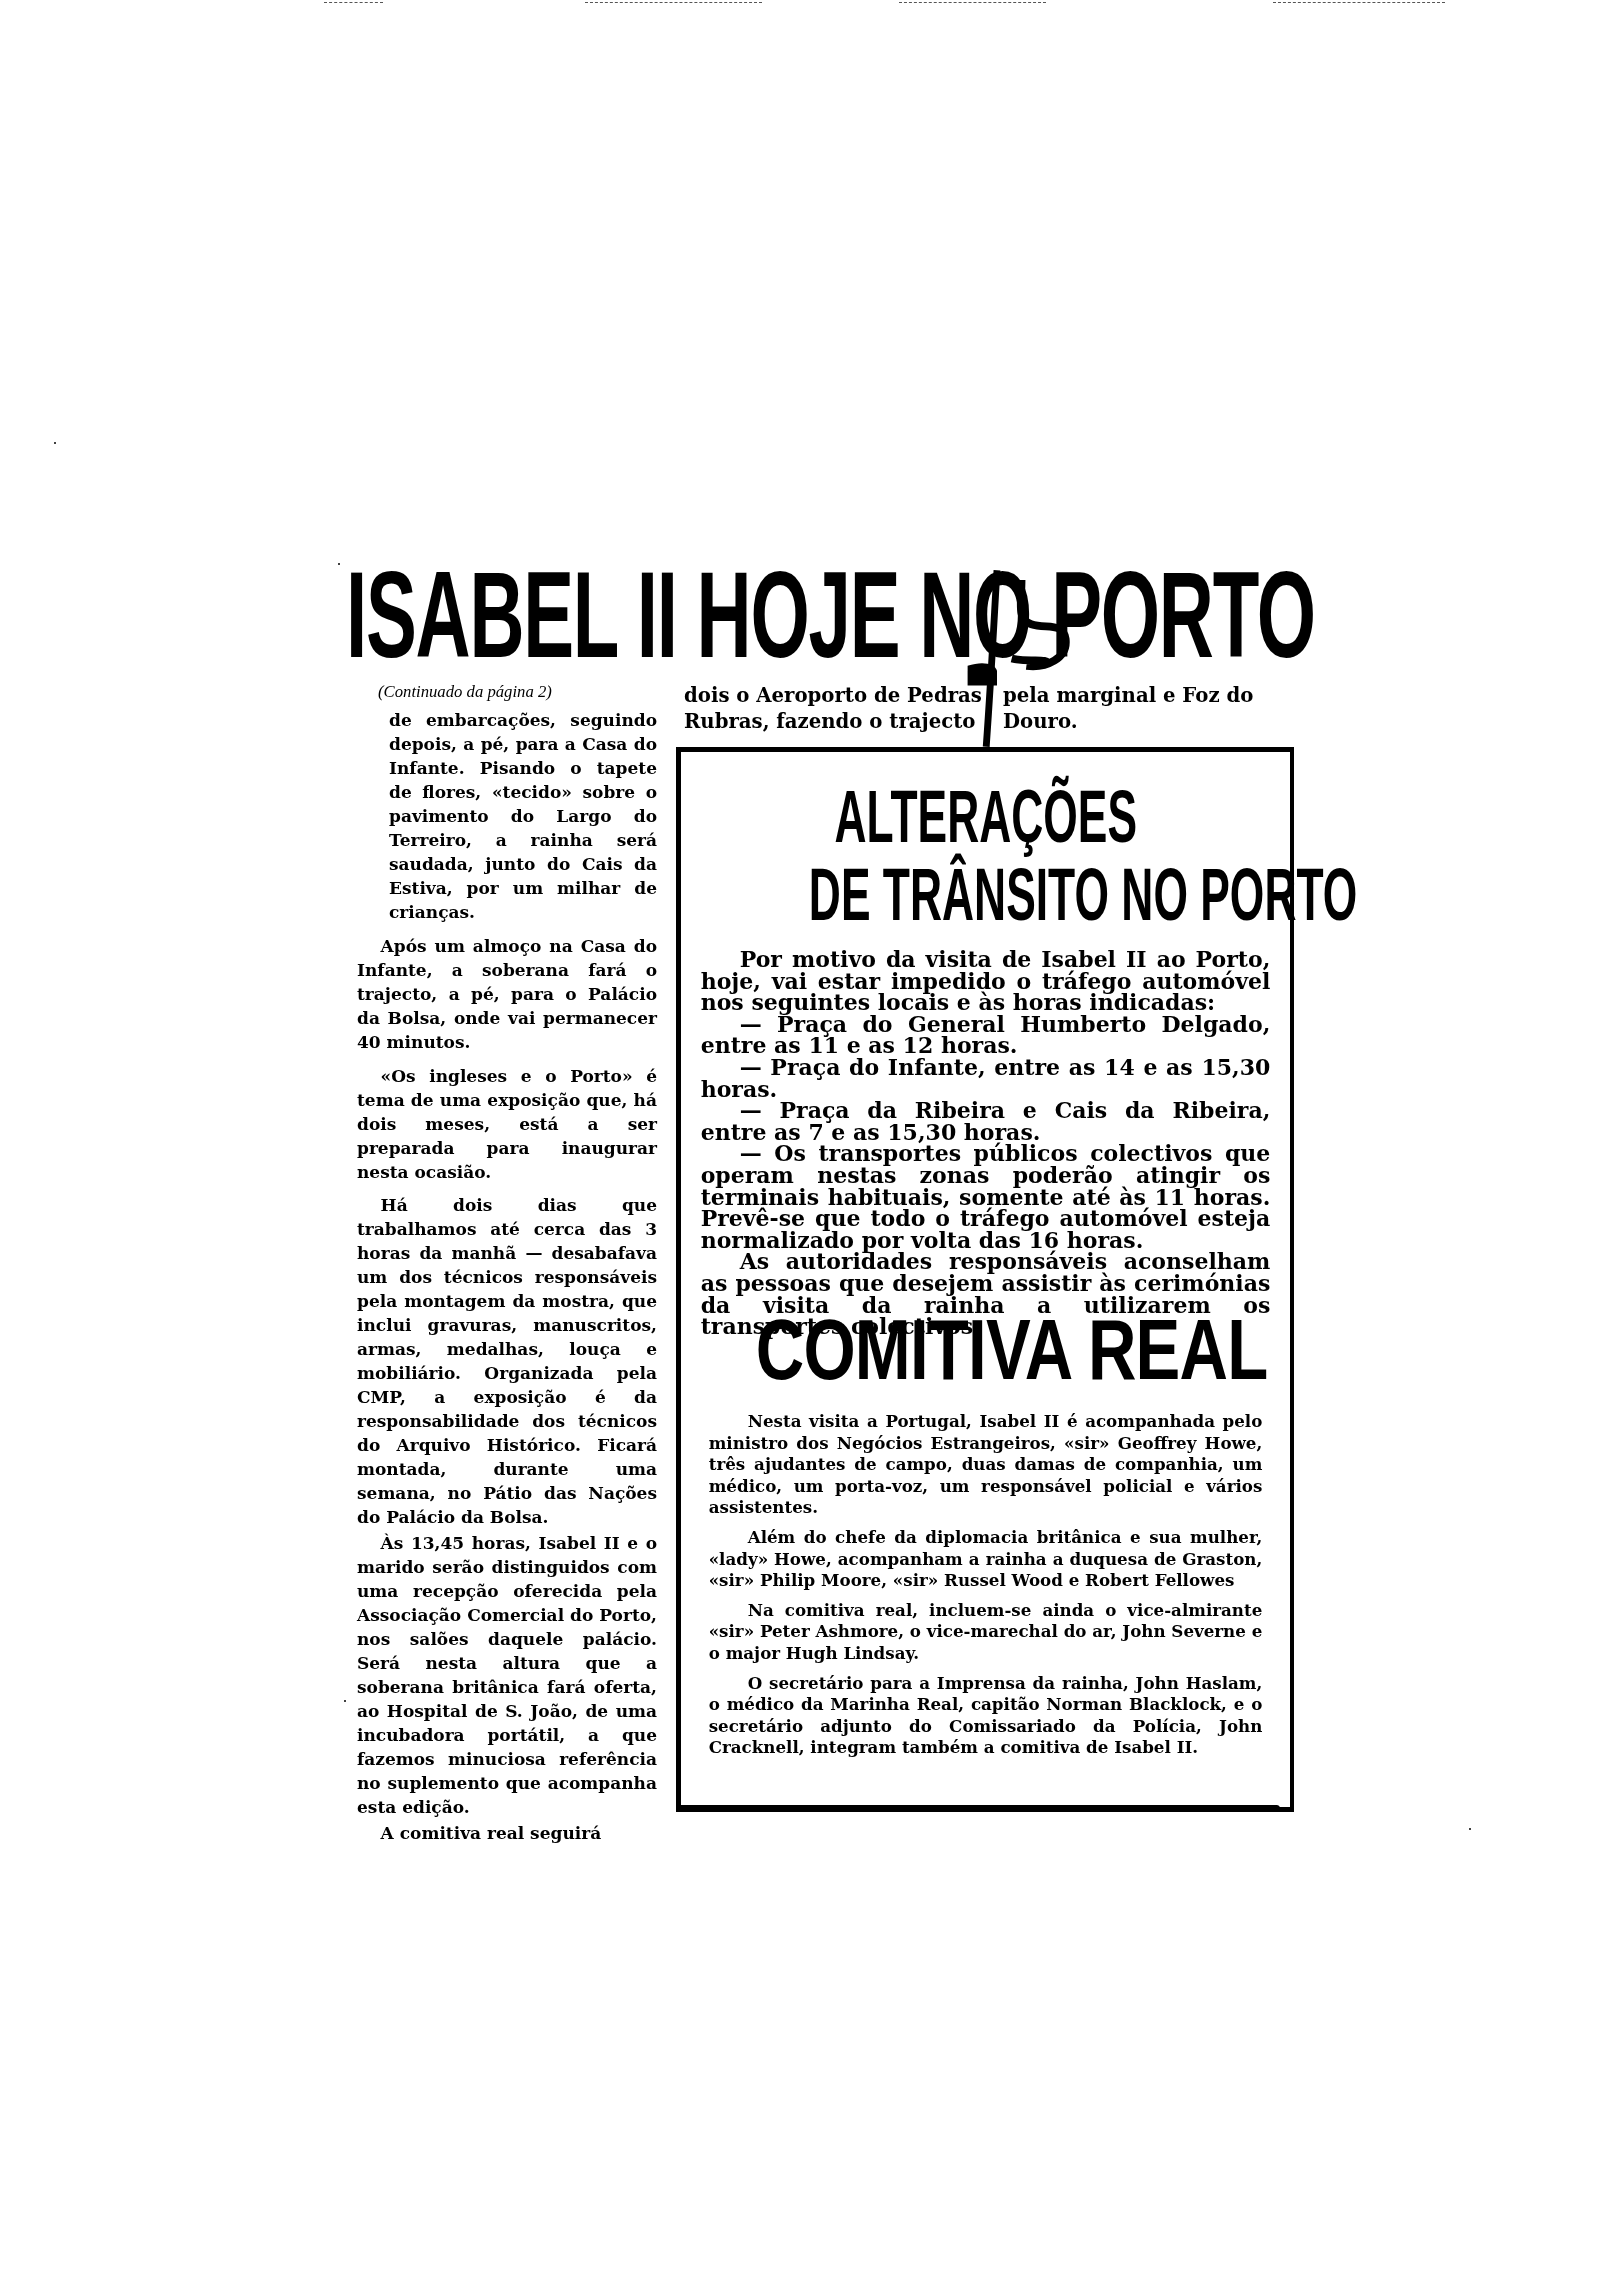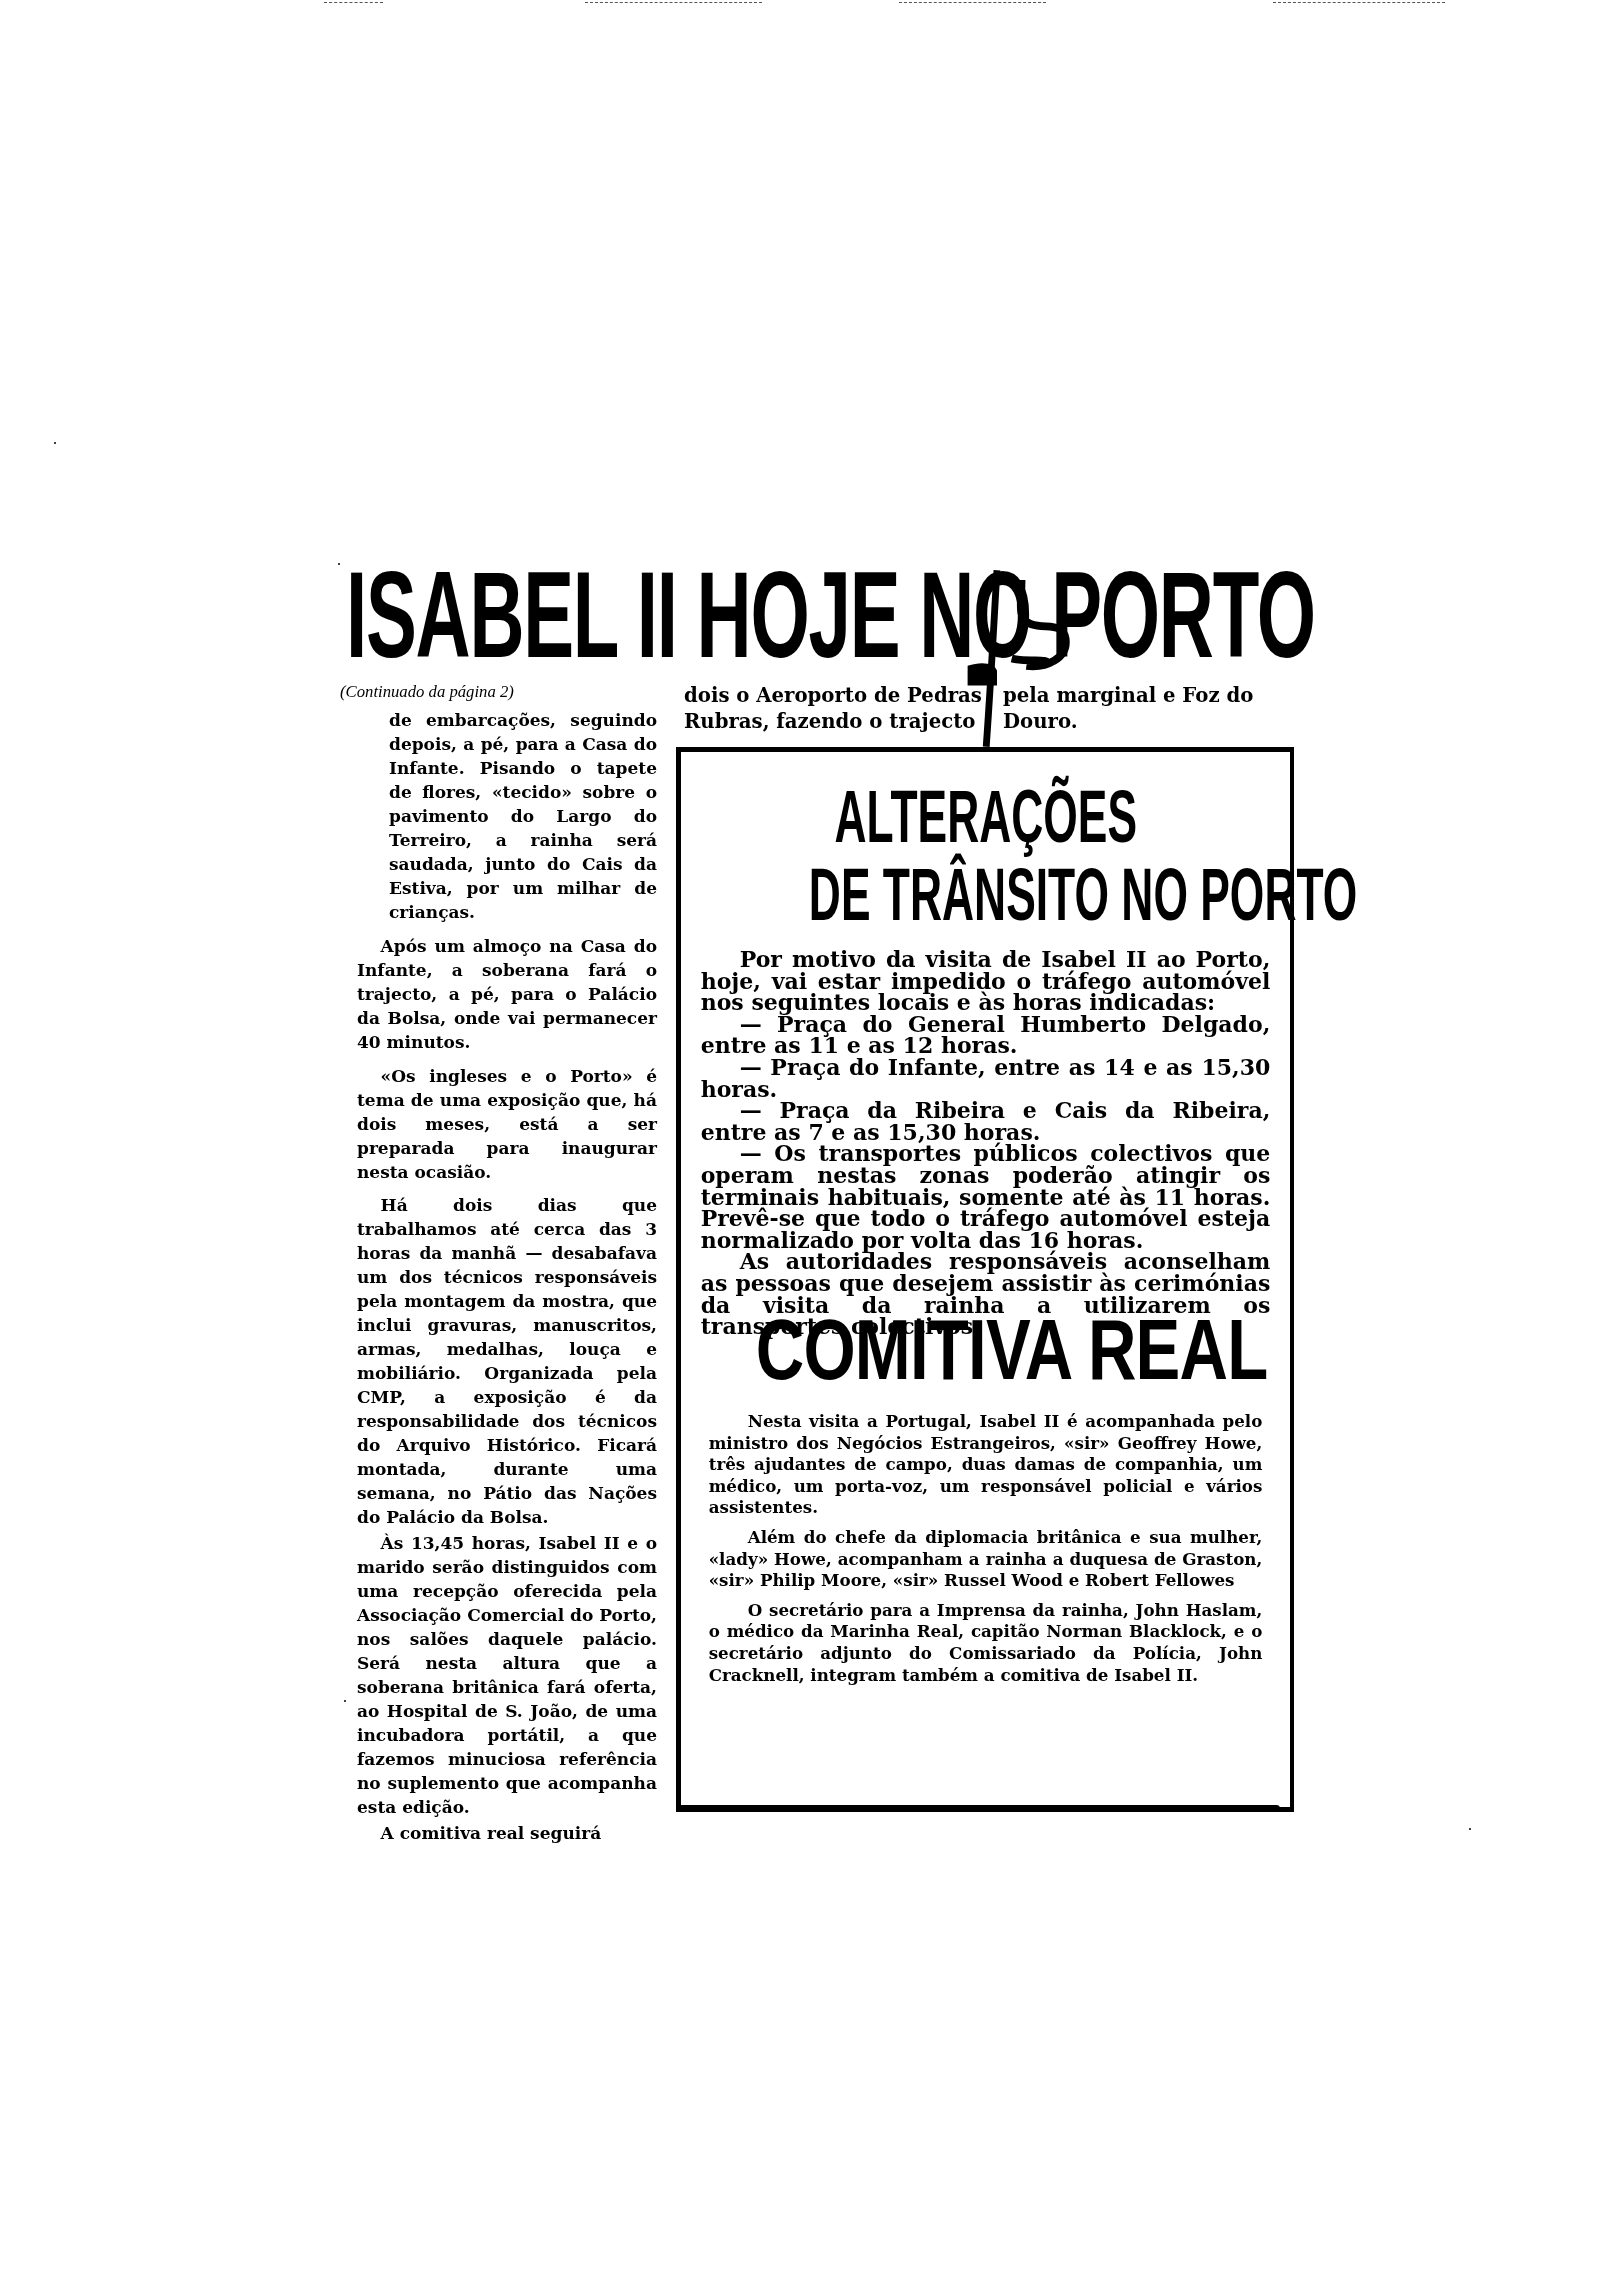--- a/index.html
+++ b/index.html
@@ -10,21 +10,21 @@
 
   #headline {
     position:absolute; left:346px; top:566px; width:943px; height:98px;
     font-family:"Liberation Sans", "DejaVu Sans", sans-serif; font-weight:bold;
     font-size:123px; line-height:98px; letter-spacing:-2px; white-space:nowrap;
     transform-origin:left top; transform:scaleX(0.62) scaleY(1.0);
   }
   #handwriting { position:absolute; left:948px; top:565px; width:147px; height:187px; }
 
   #continued {
-    position:absolute; left:340px; top:682px; font-size:16.7px; font-style:italic;
+    position:absolute; left:378px; top:682px; font-size:16.7px; font-style:italic;
     font-family:"Liberation Serif", "DejaVu Serif", serif;
   }
   #top-continuation { position:absolute; left:684px; top:683px; width:614px; font-size:19.7px; line-height:25.5px; font-weight:bold; }
   #top-continuation .col { position:absolute; top:0; white-space:nowrap; }
 
   #left-column {
     position:absolute; left:357px; top:708px; width:300px;
     font-family:"DejaVu Serif", "Liberation Serif", serif; font-weight:bold;
     font-size:17px; line-height:24px; text-align:justify;
   }
@@ -109,18 +109,19 @@
       <p>— Praça do General Humberto Delgado, entre as 11 e as 12 horas.</p>
       <p>— Praça do Infante, entre as 14 e as 15,30 horas.</p>
       <p>— Praça da Ribeira e Cais da Ribeira, entre as 7 e as 15,30 horas.</p>
       <p>— Os transportes públicos colectivos que operam nestas zonas poderão atingir os terminais habituais, somente até às 11 horas. Prevê-se que todo o tráfego automóvel esteja normalizado por volta das 16 horas.</p>
       <p>As autoridades responsáveis aconselham as pessoas que desejem assistir às cerimónias da visita da rainha a utilizarem os transportes colectivos.</p>
     </div>
     <div id="comitiva-title" class="box-title">COMITIVA REAL</div>
     <div id="comitiva-body">
       <p>Nesta visita a Portugal, Isabel II é acompanhada pelo ministro dos Negócios Estrangeiros, «sir» Geoffrey Howe, três ajudantes de campo, duas damas de companhia, um médico, um porta-voz, um responsável policial e vários assistentes.</p>
       <p>Além do chefe da diplomacia britânica e sua mulher, «lady» Howe, acompanham a rainha a duquesa de Graston, «sir» Philip Moore, «sir» Russel Wood e Robert Fellowes</p>
+      <p>Na comitiva real, incluem-se ainda o vice-almirante «sir» Peter Ashmore, o vice-marechal do ar, John Severne e o major Hugh Lindsay.</p>
       <p>O secretário para a Imprensa da rainha, John Haslam, o médico da Marinha Real, capitão Norman Blacklock, e o secretário adjunto do Comissariado da Polícia, John Cracknell, integram também a comitiva de Isabel II.</p>
     </div>
   </div>
 </div>
 <div id="box-bottom-rule"></div>
 
 
 </body></html>

